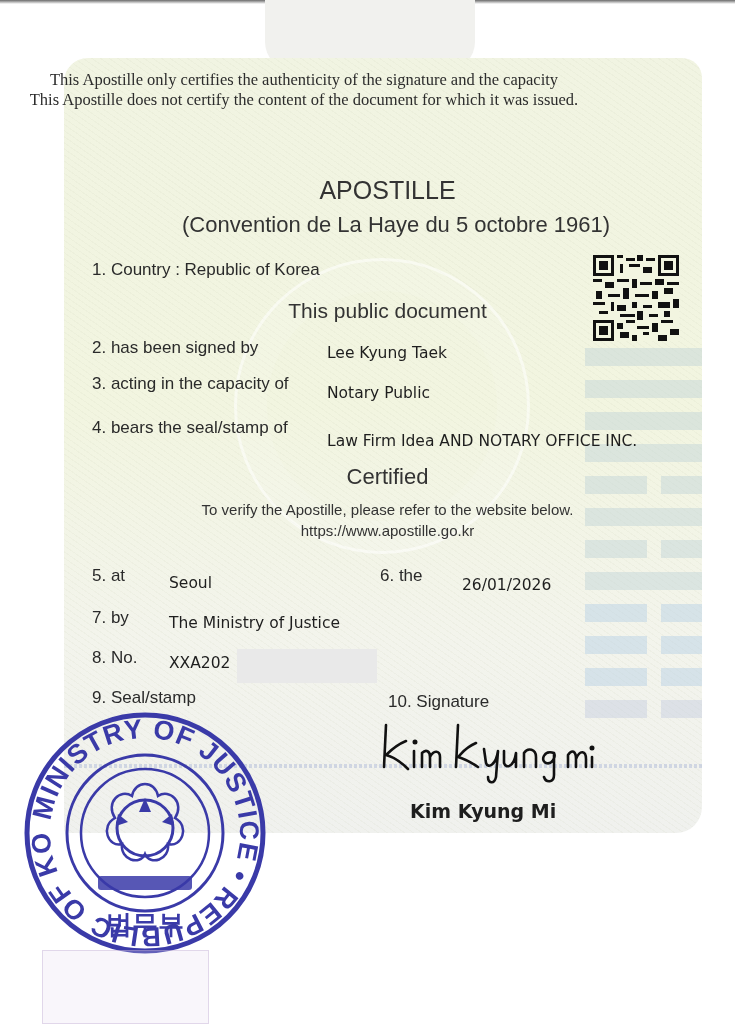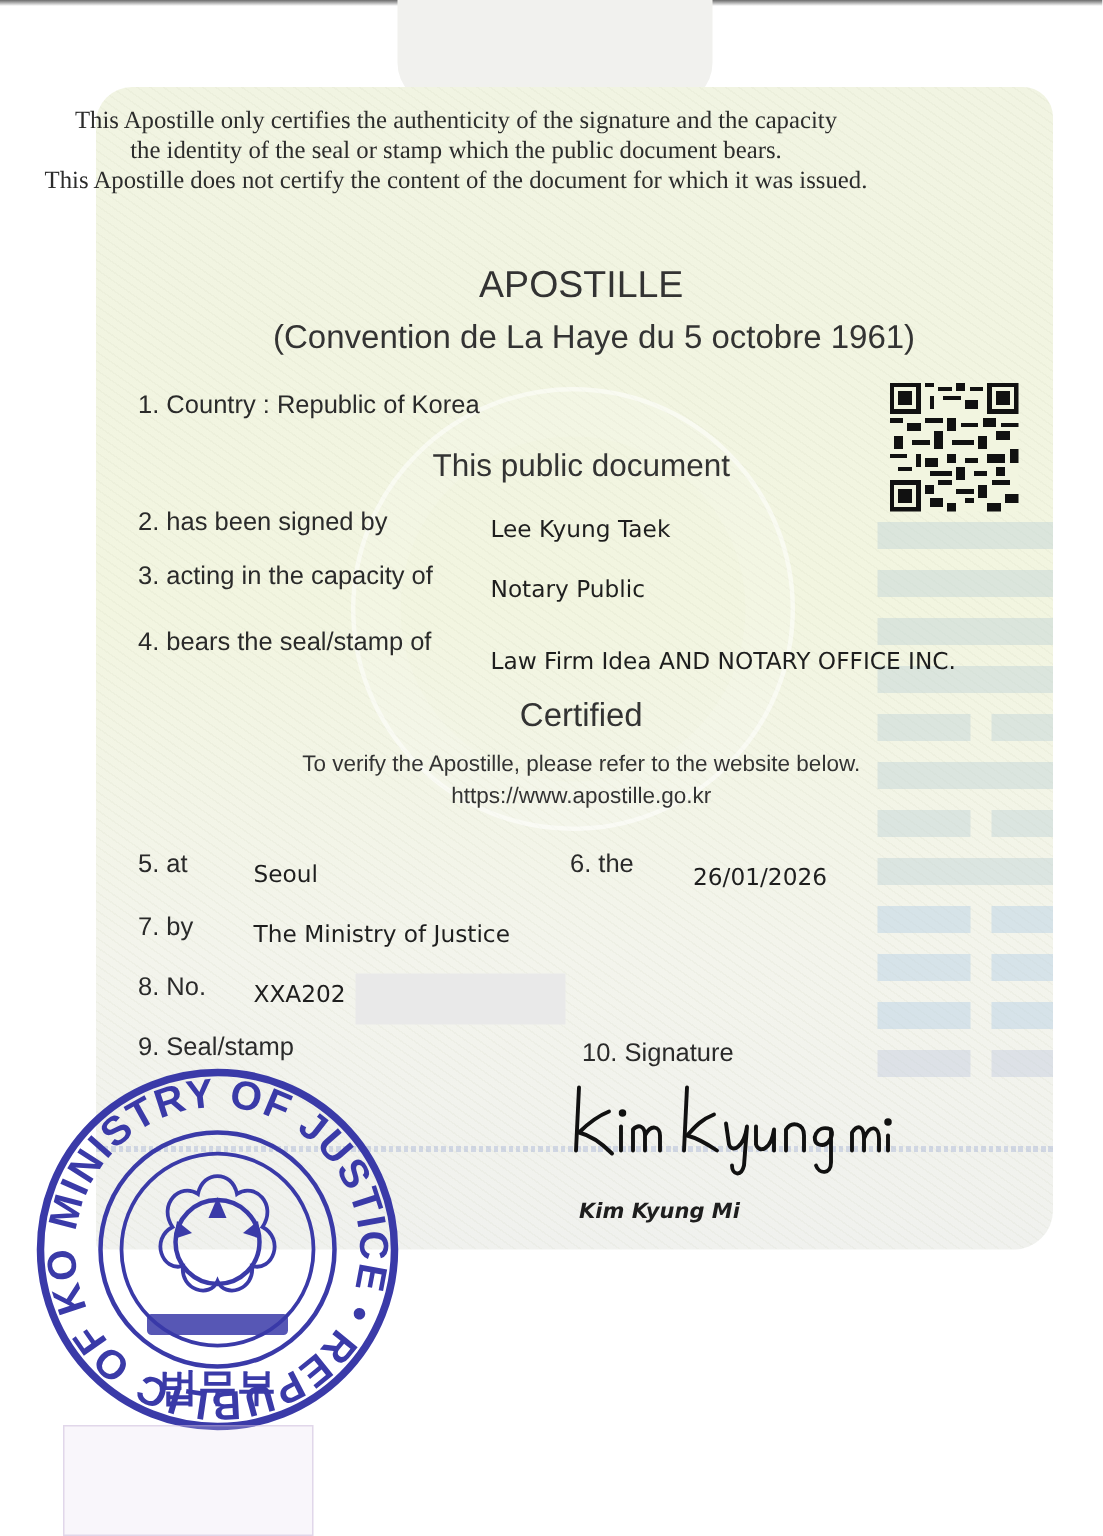--- a/index.html
+++ b/index.html
@@ -110,21 +110,20 @@
   <div class="sec-block" style="left:597px; top:578px; width:41px; height:18px; background:rgba(185,210,230,0.5);"></div>
   <div class="sec-block" style="left:521px; top:610px; width:62px; height:18px; background:rgba(185,210,230,0.5);"></div>
   <div class="sec-block" style="left:597px; top:610px; width:41px; height:18px; background:rgba(185,210,230,0.5);"></div>
   <div class="sec-block" style="left:521px; top:642px; width:62px; height:18px; background:rgba(195,205,225,0.45);"></div>
   <div class="sec-block" style="left:597px; top:642px; width:41px; height:18px; background:rgba(195,205,225,0.45);"></div>
   <div class="microline"></div>
 </div>
 
 <div class="notice">
   <div>This Apostille only certifies the authenticity of the signature and the capacity</div>
-  <div>the identity of the seal or stamp which the public document bears.</div>
   <div>This Apostille does not certify the content of the document for which it was issued.</div>
 </div>
 
 <div class="title">APOSTILLE</div>
 <div class="subtitle">(Convention de La Haye du 5 octobre 1961)</div>
 
 <div class="label" style="left:92px; top:260px;">1. Country : Republic of Korea</div>
 
 <div class="center-sans" style="top:299px; font-size:21px;">This public document</div>
 
@@ -226,21 +225,21 @@
     <path d="M106 34 L108 48 C110 54 118 50 120 36 L118 62 C116 70 110 68 110 62"></path>
     <path d="M126 36 L126 48 C128 54 136 52 138 38 L138 52"></path>
     <path d="M146 52 L146 38 C150 32 158 34 158 42 L158 52"></path>
     <path d="M176 38 C166 34 162 46 168 48 C174 50 178 42 176 38 L176 60 C176 68 168 68 166 62"></path>
     <path d="M190 52 L190 40 C194 34 198 36 198 44 L198 52 M198 44 C202 34 208 36 208 44 L208 52"></path>
     <path d="M214 42 L214 52"></path>
     <circle cx="214" cy="33" r="1.2" fill="#111"></circle>
   </g>
 </svg>
 
-<div class="value" style="left:386px; top:800px; font-weight:bold; font-size:14px;font-style:italic;">Kim Kyung Mi</div>
+<div class="value" style="left:410px; top:800px; font-weight:bold; font-size:19px;">Kim Kyung Mi</div>
 
 <svg class="seal" viewBox="0 0 250 250">
   <defs>
     <path id="ringPath" d="M125,125 m-95,0 a95,95 0 1,1 190,0 a95,95 0 1,1 -190,0"></path>
   </defs>
   <g fill="none" stroke="#3a3aa8">
     <circle cx="125" cy="125" r="118" stroke-width="5"></circle>
     <circle cx="125" cy="125" r="78" stroke-width="3"></circle>
     <circle cx="125" cy="125" r="64" stroke-width="2.5"></circle>
     <circle cx="125" cy="120" r="28" stroke-width="3"></circle>

